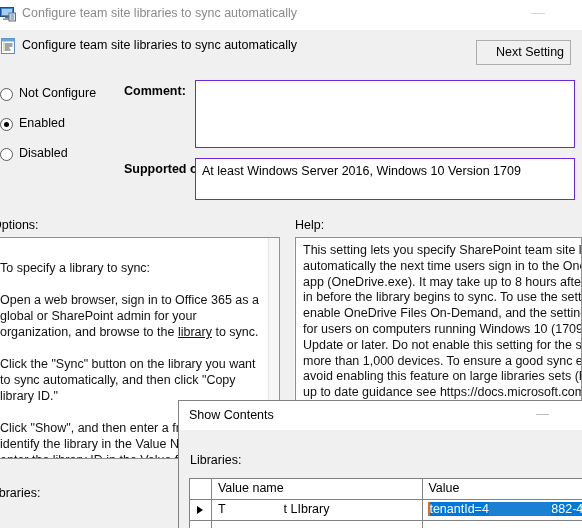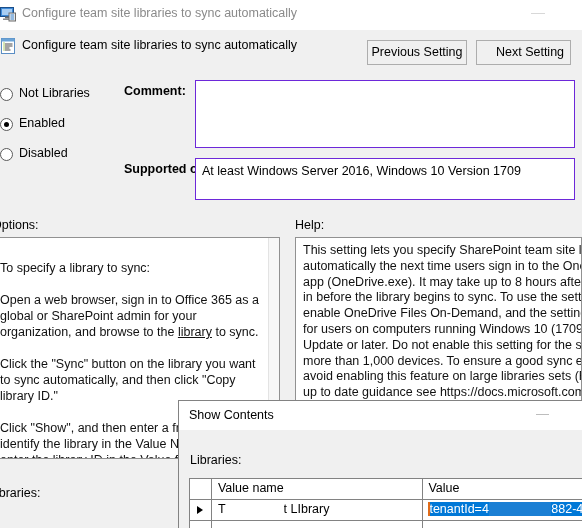--- a/index.html
+++ b/index.html
@@ -370,28 +370,27 @@
   <svg id="setting-icon" viewBox="0 0 16 16">
     <rect x="1.5" y="0.5" width="13" height="15" fill="#ffffff" stroke="#5b8ec4"></rect>
     <rect x="1.5" y="0.5" width="13" height="3" fill="#6ba3d6"></rect>
     <rect x="3.5" y="5.5" width="9" height="1" fill="#4a4a4a"></rect>
     <rect x="3.5" y="7.5" width="9" height="1" fill="#4a4a4a"></rect>
     <rect x="3.5" y="9.5" width="6" height="1" fill="#4a4a4a"></rect>
     <rect x="3.5" y="11.5" width="7" height="1" fill="#4a4a4a"></rect>
     <rect x="3" y="4" width="2" height="9" fill="#d7e9b3" opacity="0.9"></rect>
   </svg>
   <div id="setting-title">Configure team site libraries to sync automatically</div>
-  <button class="btn" id="prev-setting-btn">Previous Setting</button>
   <button class="btn" id="next-setting-btn">Next Setting</button>
 
   <div id="state-region">
 
     <div class="radio-row" id="radio-not-configured">
       <span class="radio-circle"></span>
-      <span class="radio-label">Not Libraries</span>
+      <span class="radio-label">Not Configure</span>
     </div>
 
     <div class="radio-row" id="radio-enabled">
       <span class="radio-circle checked"></span>
       <span class="radio-label">Enabled</span>
     </div>
 
     <div class="radio-row" id="radio-disabled">
       <span class="radio-circle"></span>
       <span class="radio-label">Disabled</span>

